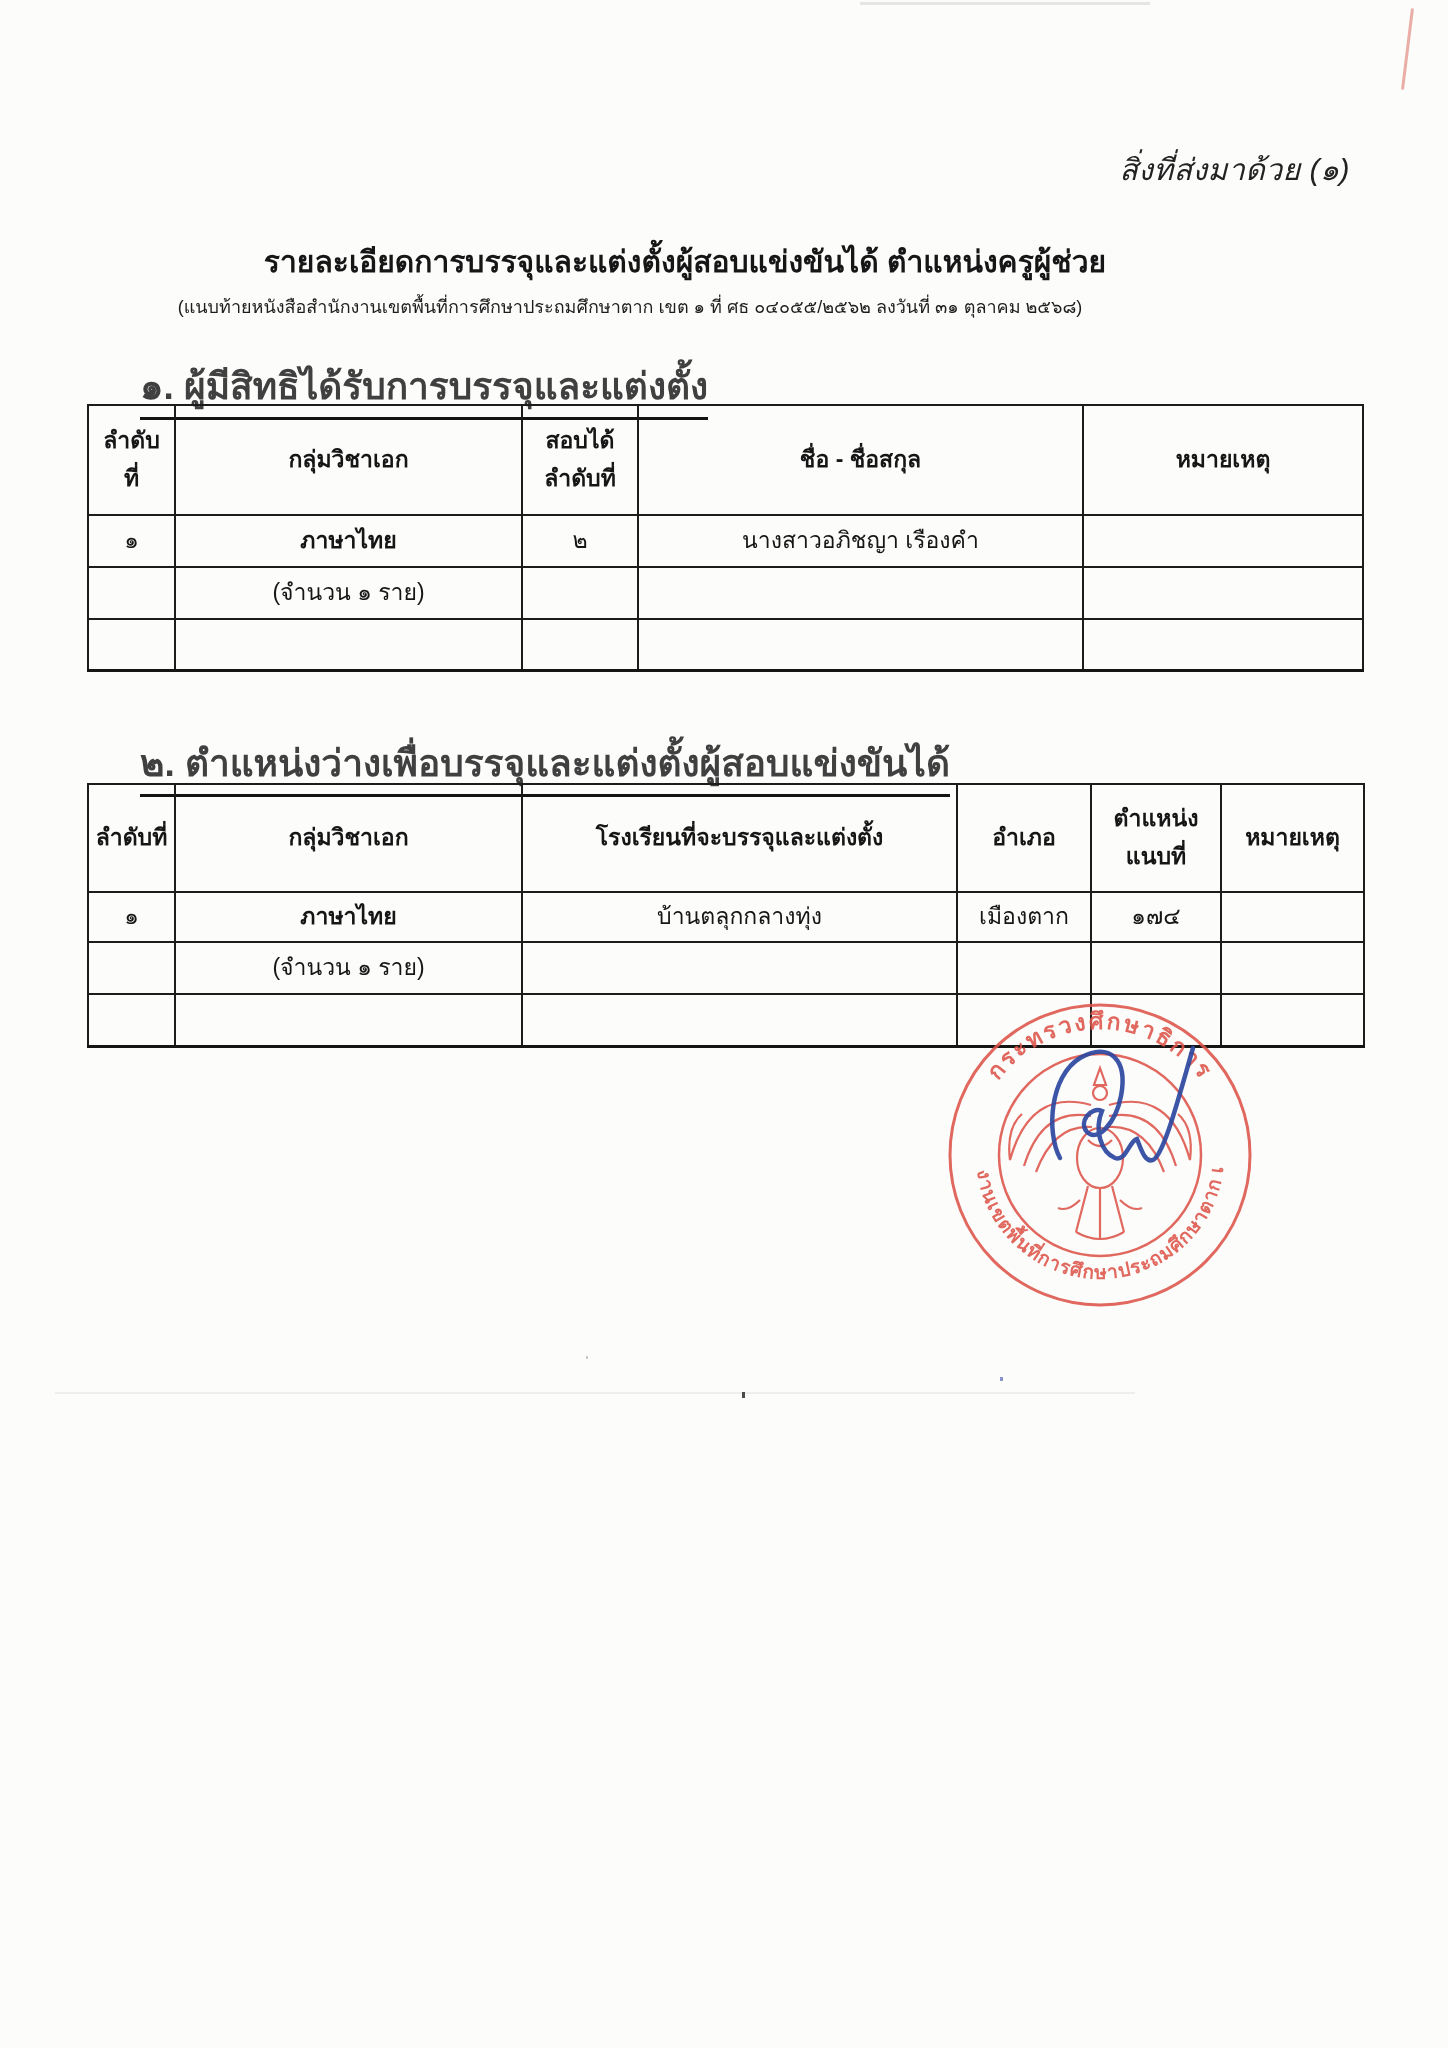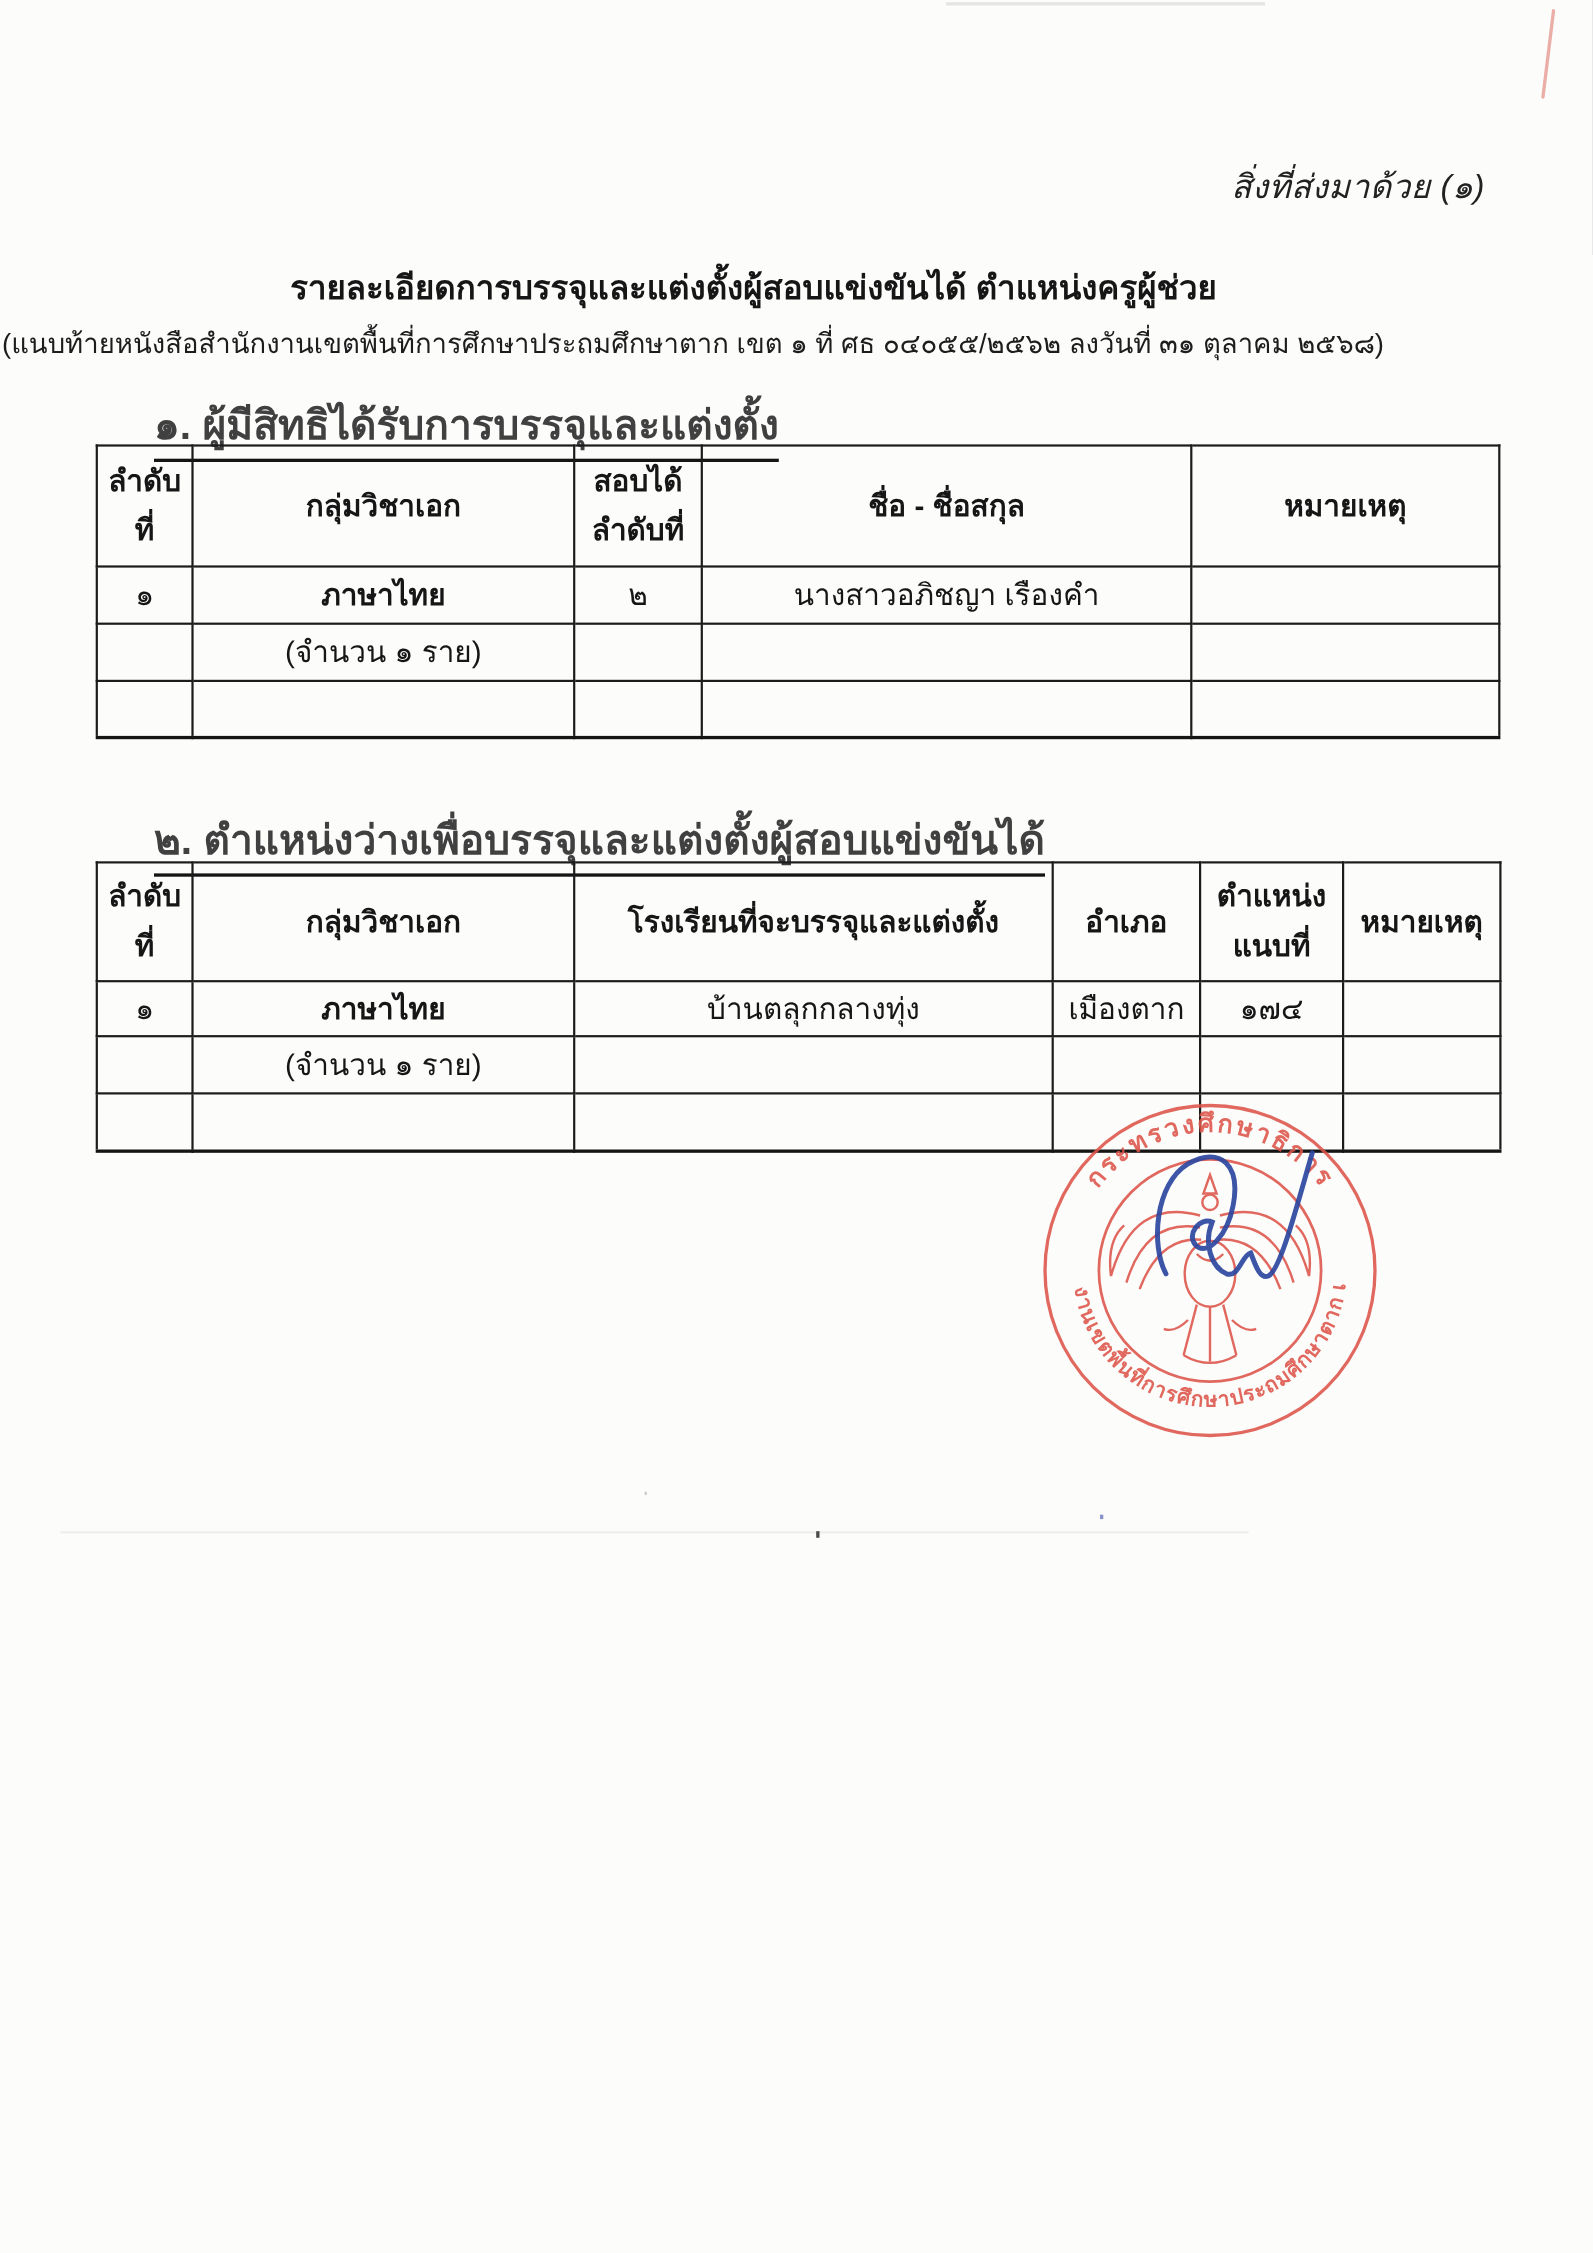--- a/index.html
+++ b/index.html
@@ -13,34 +13,34 @@
   .attach-note{
     left:890px;top:146px;width:460px;text-align:right;
     font-size:30px;font-style:italic;color:#222;letter-spacing:.5px;
   }
   .doc-title{
     left:40px;top:238px;width:1290px;text-align:center;
     font-size:30px;font-weight:bold;color:#161616;
   }
   .doc-subtitle{
     left:0;top:292px;width:1260px;text-align:center;
-    font-size:25px;color:#1d1d1d;
+    font-size:18px;color:#1d1d1d;
   }
   .section-heading{
     font-size:37px;font-weight:bold;color:#404040;
   }
   .section-heading span{
     display:inline-block;border-bottom:3px solid #141414;padding-bottom:2px;
   }
   #sec1-heading{left:140px;top:356px;}
   #sec2-heading{left:140px;top:733px;}
   
   table.doc-table{
     position:absolute;border-collapse:collapse;table-layout:fixed;
-    font-size:27px;color:#161616;
+    font-size:23px;color:#161616;
   }
   table.doc-table th,table.doc-table td{
     border:2px solid #1c1c1c;padding:0 4px;text-align:center;vertical-align:middle;
     overflow:hidden;white-space:pre-line;line-height:1.65;
   }
   table.doc-table th{font-weight:bold;}
   table.doc-table{border:2px solid #1c1c1c;border-bottom:3px solid #151515;}
   #table1{left:87px;top:404px;width:1275px;}
   #table2{left:87px;top:783px;width:1276px;}
   tr.hrow1{height:110px;}

